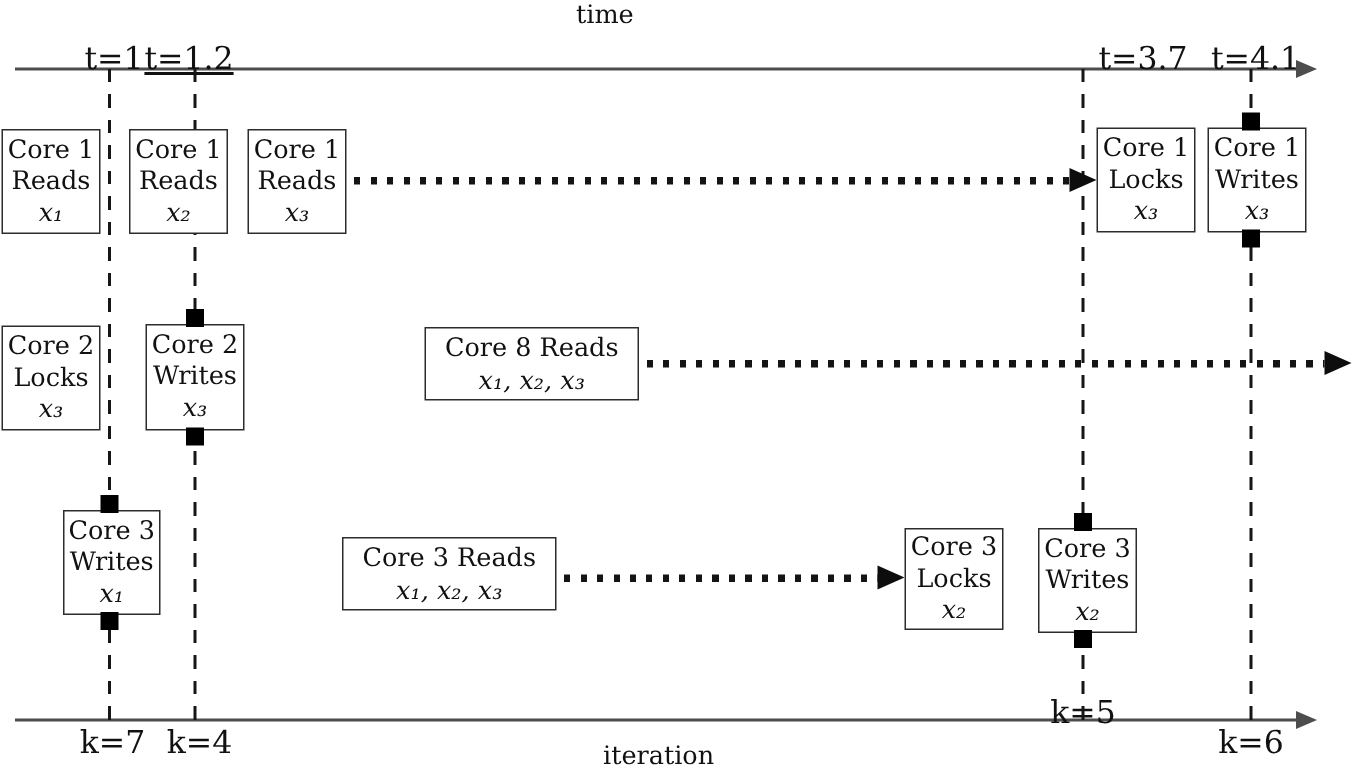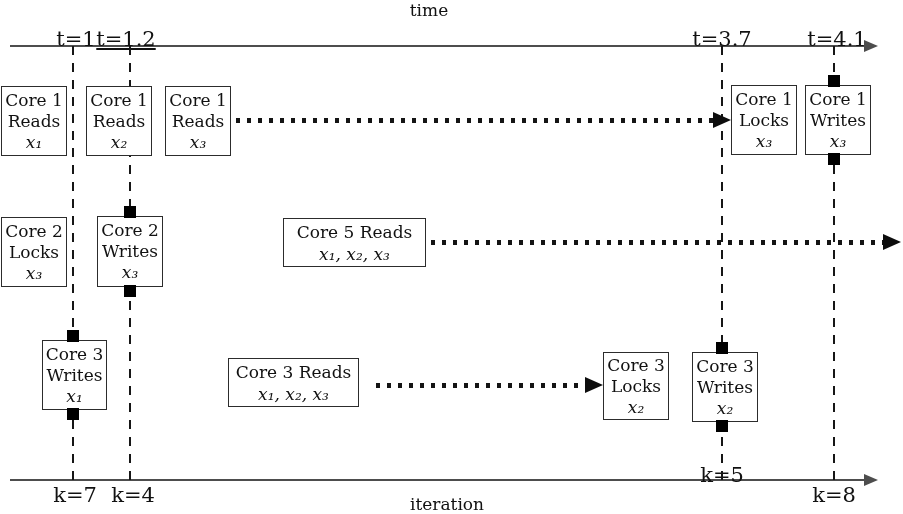--- a/index.html
+++ b/index.html
@@ -3,21 +3,21 @@
 <meta charset="utf-8">
 <style>
   html,body{margin:0;padding:0;background:#ffffff;}
   #fig{
     position:relative;width:903px;height:514px;background:#ffffff;overflow:hidden;
     font-family:"DejaVu Serif","Liberation Serif",serif;color:#111;
   }
   .axis-line{position:absolute;left:10px;width:856px;height:2px;background:#4d4d4d;}
   .axis-arrowhead{position:absolute;width:0;height:0;border-top:6px solid transparent;
     border-bottom:6px solid transparent;border-left:14px solid #4d4d4d;}
-  .axis-caption{position:absolute;font-size:17px;text-align:center;width:90px;color:#111;}
+  .axis-caption{position:absolute;font-size:17px;text-align:left;width:90px;color:#111;}
   .tick{position:absolute;width:64px;text-align:center;font-size:21px;color:#111;}
   .vdash{position:absolute;top:46px;height:434px;width:2px;z-index:1;
     background:repeating-linear-gradient(180deg,#161616 0 9px,transparent 9px 17px);}
   .box{position:absolute;background:#ffffff;border:1.5px solid #2c2c2c;z-index:2;
     display:flex;flex-direction:column;align-items:center;justify-content:center;
     font-size:17px;line-height:21px;text-align:center;box-sizing:border-box;}
   .box.two{line-height:22px;}
   .math{font-style:italic;font-family:"DejaVu Serif","DejaVu Sans",serif;}
   .hdots{position:absolute;height:5px;z-index:2;
     background:repeating-linear-gradient(90deg,#141414 0 4px,transparent 4px 11px);}
@@ -33,35 +33,35 @@
   #b-c1-reads-x2{left:86px;top:86px;width:66px;height:70px;}
   #b-c1-reads-x3{left:165px;top:86px;width:66px;height:70px;}
   #b-c1-locks-x3{left:731px;top:85px;width:66px;height:70px;}
   #b-c1-writes-x3{left:805px;top:85px;width:66px;height:70px;}
   
   #b-c2-locks-x3{left:1px;top:217px;width:66px;height:70px;}
   #b-c2-writes-x3{left:97px;top:216px;width:66px;height:71px;}
   #b-c2-reads-all{left:283px;top:218px;width:143px;height:49px;}
   
   #b-c3-writes-x1{left:42px;top:340px;width:65px;height:70px;}
-  #b-c3-reads-all{left:228px;top:358px;width:131px;height:49px;}
+  #b-c3-reads-all{left:228px;top:358px;width:143px;height:49px;}
   #b-c3-locks-x2{left:603px;top:352px;width:66px;height:68px;}
   #b-c3-writes-x2{left:692px;top:352px;width:66px;height:70px;}
 </style>
 </head>
 <body>
 
 <div id="fig">
 
   <div class="axis-caption" style="left:384px;top:0px;">time</div>
   <div class="axis-line" style="top:45px;"></div>
   <div class="axis-arrowhead" style="left:864px;top:40px;"></div>
   <div class="tick" style="left:44px;top:27px;">t=1</div>
   <div class="tick" style="left:94px;top:27px;text-decoration:underline;">t=1.2</div>
-  <div class="tick" style="left:690px;top:27px;">t=3.7</div>
+  <div class="tick" style="left:730px;top:27px;">t=3.7</div>
   <div class="tick" style="left:805px;top:27px;">t=4.1</div>
 
   <div class="vdash" id="dash-t1"></div>
   <div class="vdash" id="dash-t12"></div>
   <div class="vdash" id="dash-t37"></div>
   <div class="vdash" id="dash-t41"></div>
 
   <div class="box" id="b-c1-reads-x1">
     <span>Core 1</span>
     <span>Reads</span>
@@ -98,21 +98,21 @@
     <span class="math">x₃</span>
   </div>
   <div class="box" id="b-c2-writes-x3">
     <span>Core 2</span>
     <span>Writes</span>
     <span class="math">x₃</span>
   </div>
   <div class="sq" style="left:124px;top:206px;"></div>
   <div class="sq" style="left:124px;top:285px;"></div>
   <div class="box two" id="b-c2-reads-all">
-    <span>Core 5 Reads</span>
+    <span>Core 8 Reads</span>
     <span class="math">x₁, x₂, x₃</span>
   </div>
   <div class="hdots" style="left:431px;top:240px;width:452px;"></div>
   <div class="dothead" style="left:883px;top:234px;"></div>
 
   <div class="box" id="b-c3-writes-x1">
     <span>Core 3</span>
     <span>Writes</span>
     <span class="math">x₁</span>
   </div>
@@ -135,16 +135,16 @@
     <span class="math">x₂</span>
   </div>
   <div class="sq" style="left:716px;top:342px;"></div>
   <div class="sq" style="left:716px;top:420px;"></div>
 
   <div class="axis-line" style="top:479px;"></div>
   <div class="axis-arrowhead" style="left:864px;top:474px;"></div>
   <div class="tick" style="left:43px;top:483px;">k=7</div>
   <div class="tick" style="left:101px;top:483px;">k=4</div>
   <div class="tick" style="left:690px;top:463px;">k=5</div>
-  <div class="tick" style="left:802px;top:483px;">k=8</div>
+  <div class="tick" style="left:802px;top:483px;">k=6</div>
   <div class="axis-caption" style="left:402px;top:494px;">iteration</div>
 
 </div>
 
 </body></html>

